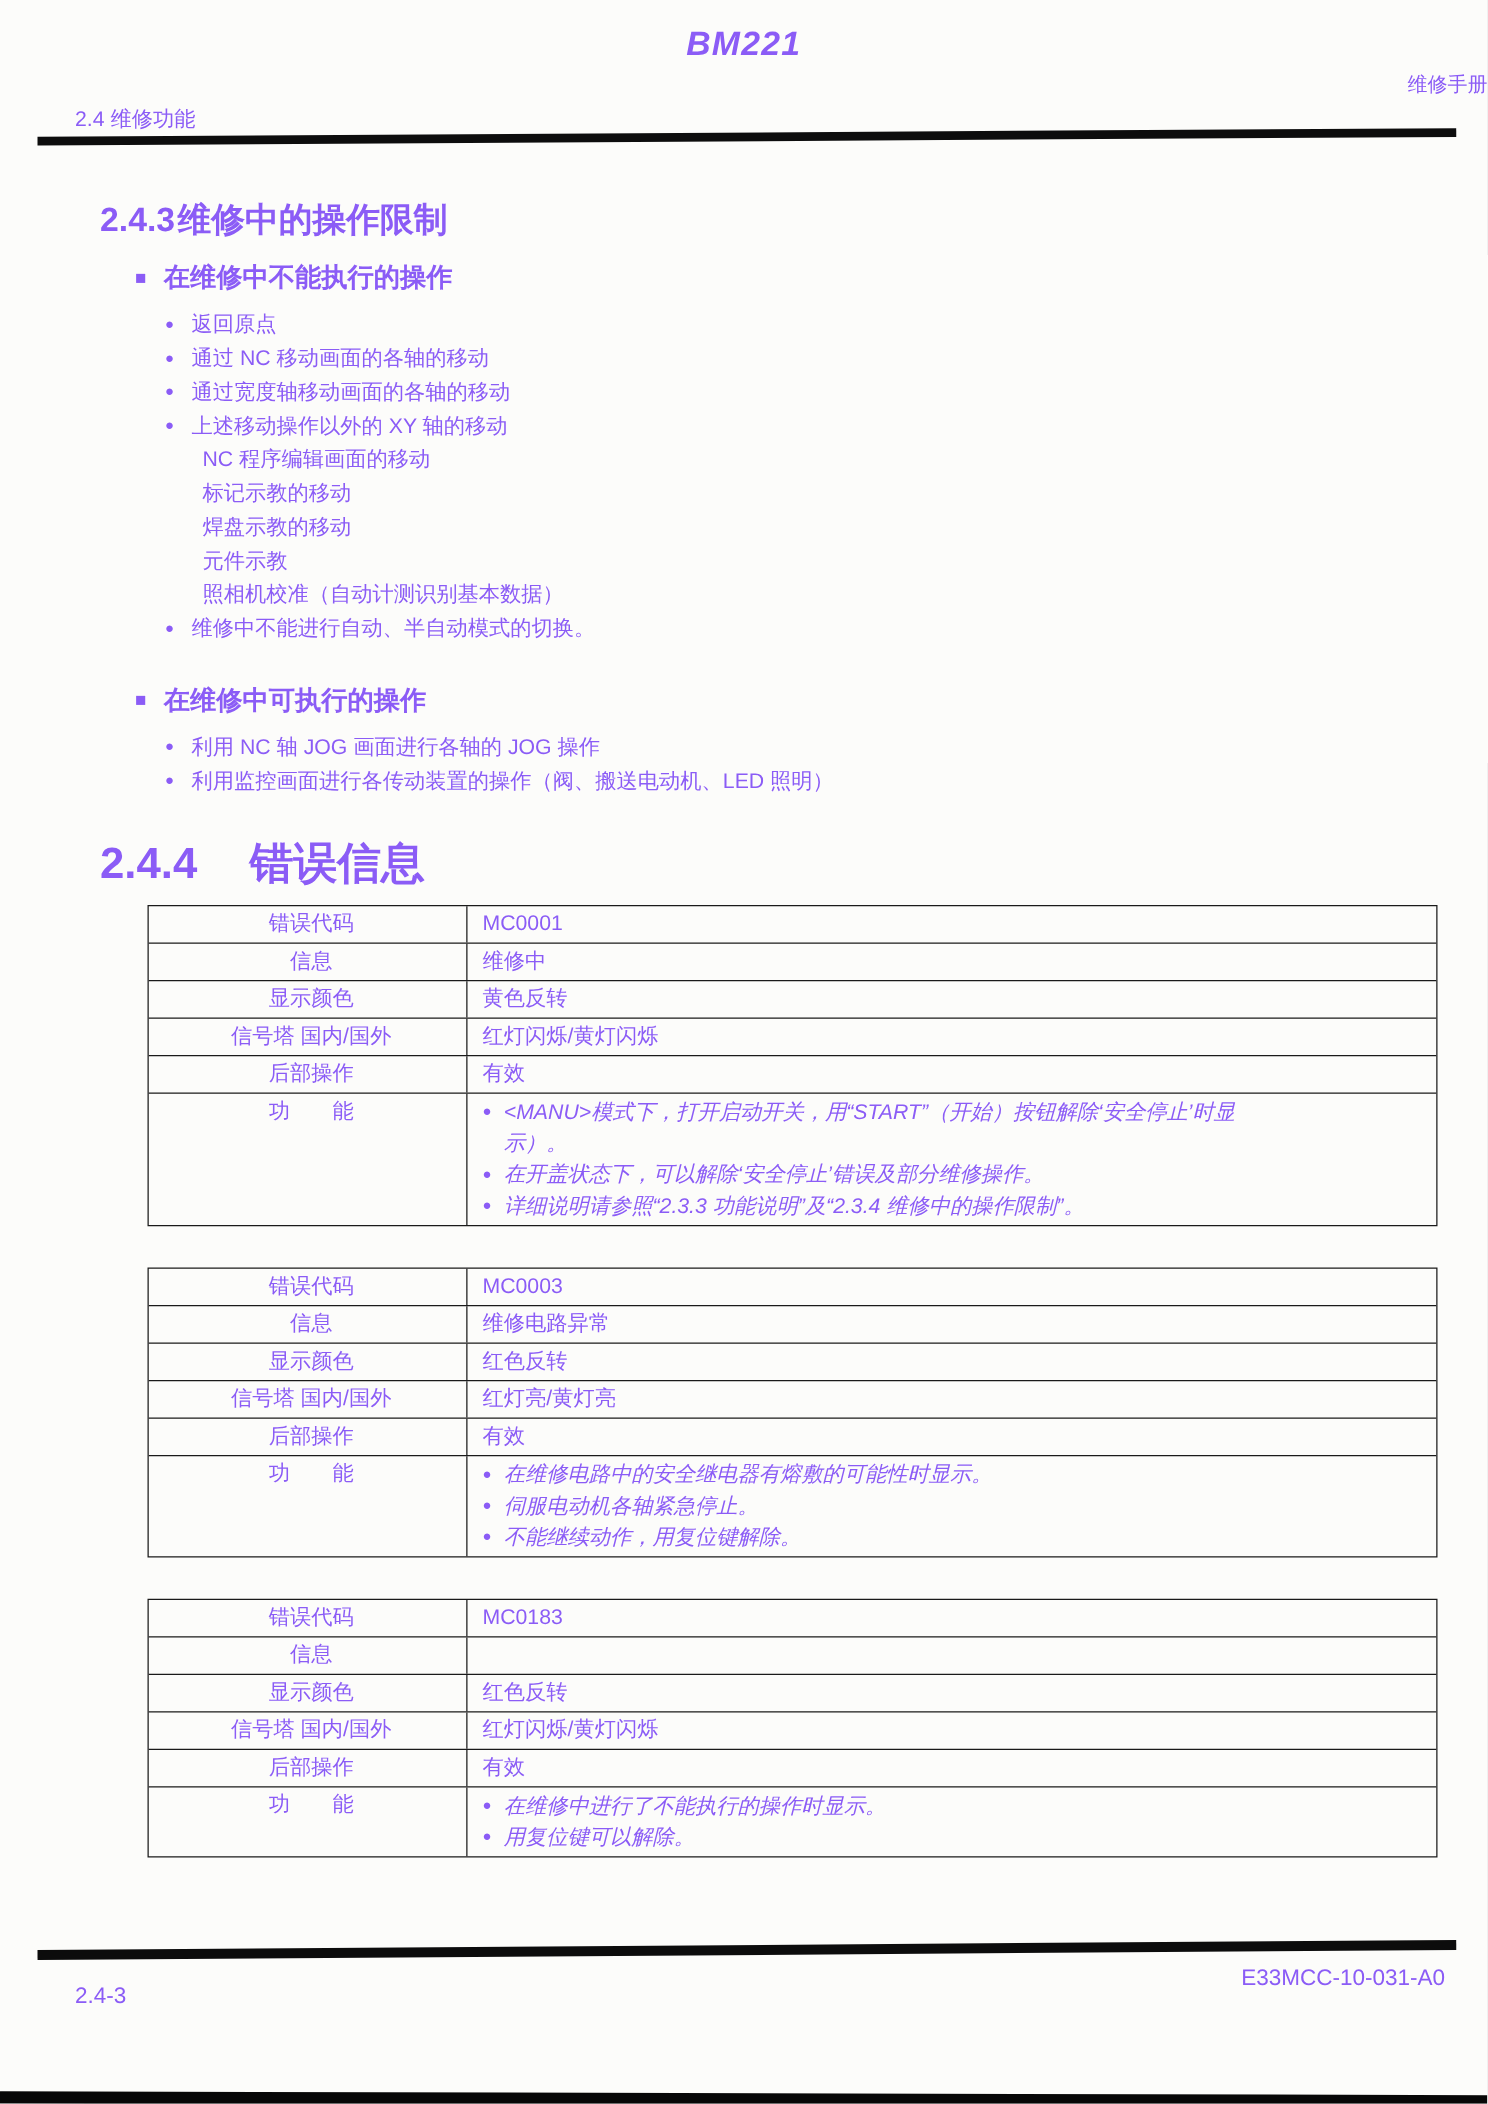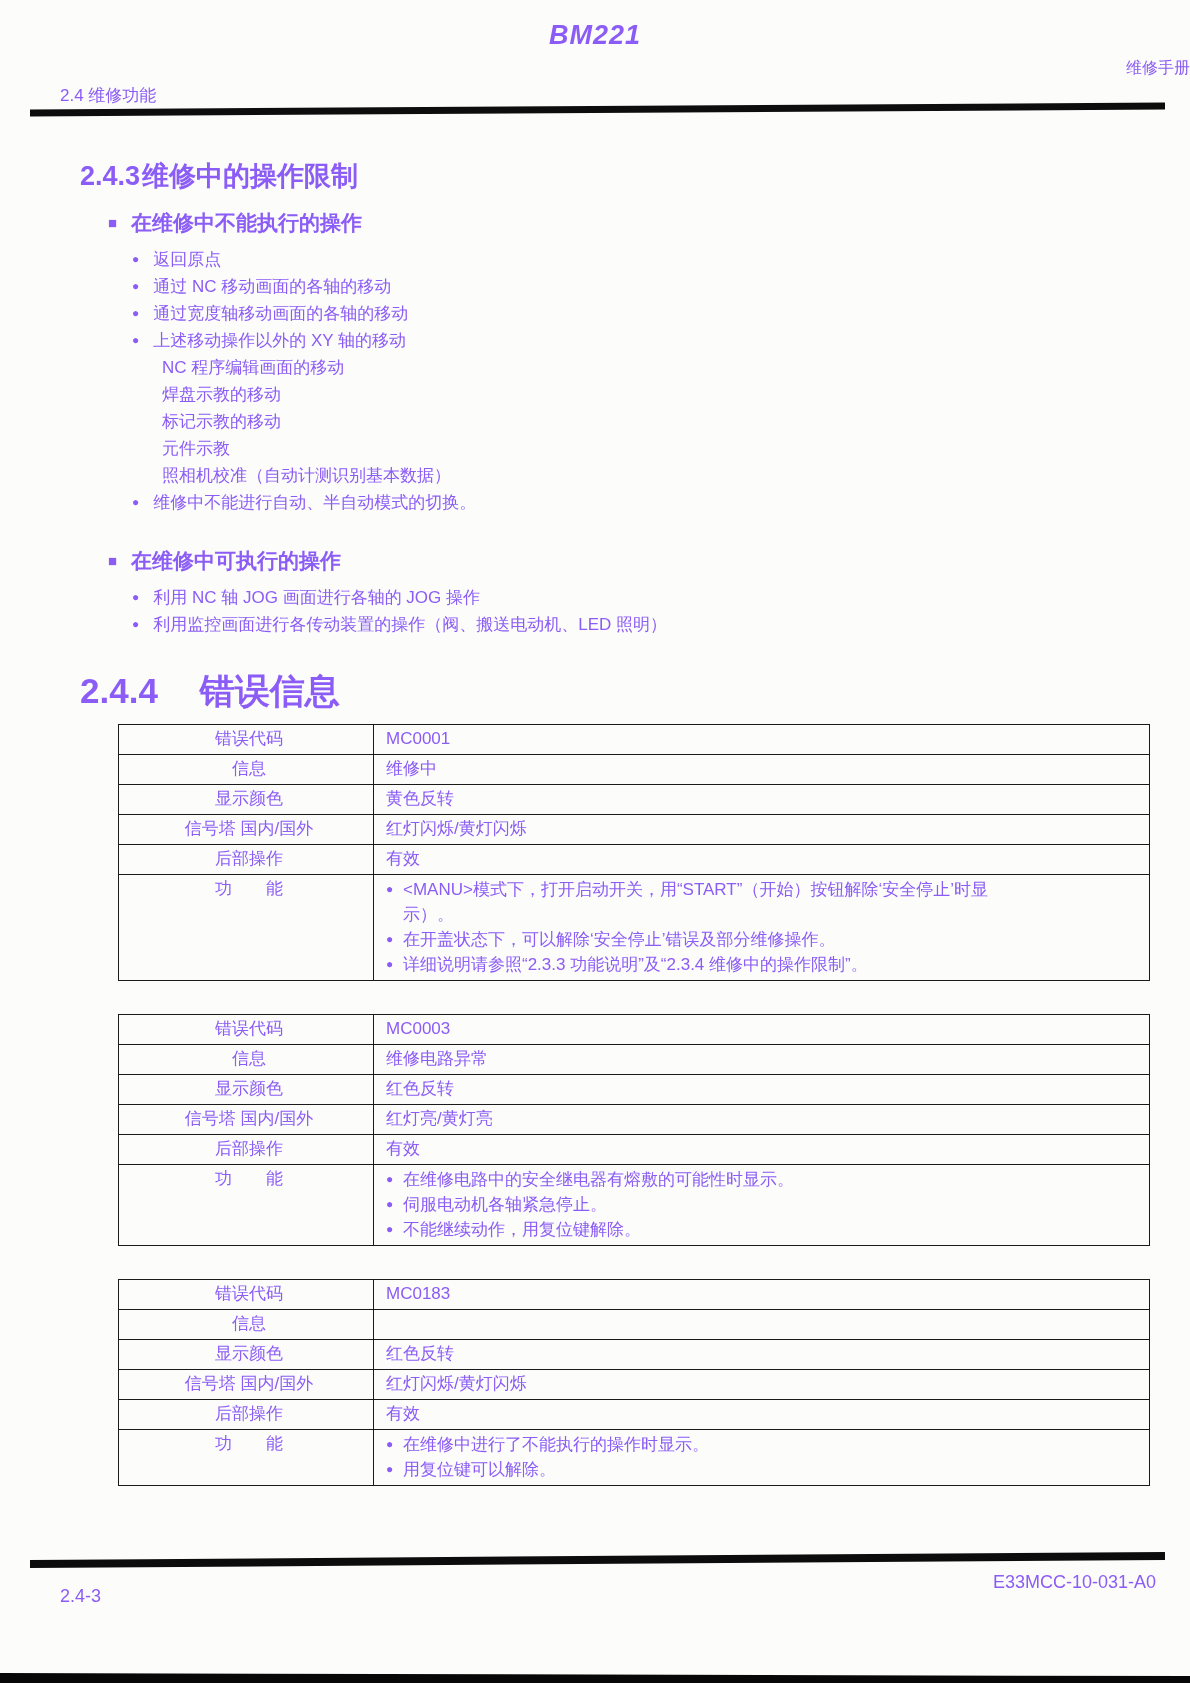--- a/index.html
+++ b/index.html
@@ -33,21 +33,21 @@
   .tables{margin:14px 0 0 118px;width:1032px;}
   .etable{border:1.6px solid #1a1a1a;background:#fcfcfa;}
   .etable + .etable{margin-top:33px;}
   .erow{display:flex;border-top:1.6px solid #1a1a1a;}
   .erow:first-child{border-top:none;}
   .ecell{font-size:17px;line-height:24px;padding:2px 8px 3px 14px;}
   .ecell.label{width:232px;flex:none;border-right:1.6px solid #1a1a1a;text-align:center;}
   .ecell.value{flex:1;padding-left:12px;}
   .fn-line{display:flex;line-height:25px;}
   .fn-marker{width:17px;flex:none;font-size:12px;}
-  .fn-text{max-width:622px;}
+  .fn-text{max-width:622px;font-style:italic;}
   
   .footer-rule{position:absolute;left:30px;top:1556px;width:1135px;height:8px;
     background:#0c0c0c;transform:rotate(-0.4deg);}
   .page-number{position:absolute;left:60px;top:1586px;font-size:18px;}
   .doc-code{position:absolute;right:34px;top:1572px;font-size:18px;}
   .bottom-bar{position:absolute;left:0;bottom:0;width:100%;height:10px;
     background:#070707;transform:rotate(0.15deg);transform-origin:left bottom;}
 </style>
 </head>
 <body>
@@ -82,22 +82,22 @@
           </div>
           <div class="bullet-item">
             <span class="dot">●</span>
             <span class="bullet-text">通过宽度轴移动画面的各轴的移动</span>
           </div>
           <div class="bullet-item">
             <span class="dot">●</span>
             <span class="bullet-text">上述移动操作以外的 XY 轴的移动</span>
           </div>
           <div class="sub-item">NC 程序编辑画面的移动</div>
+          <div class="sub-item">标记示教的移动</div>
           <div class="sub-item">焊盘示教的移动</div>
-          <div class="sub-item">标记示教的移动</div>
           <div class="sub-item">元件示教</div>
           <div class="sub-item">照相机校准（自动计测识别基本数据）</div>
           <div class="bullet-item">
             <span class="dot">●</span>
             <span class="bullet-text">维修中不能进行自动、半自动模式的切换。</span>
           </div>
         </div>
       </section>
       <section class="subsection">
         <div class="sub-title">

